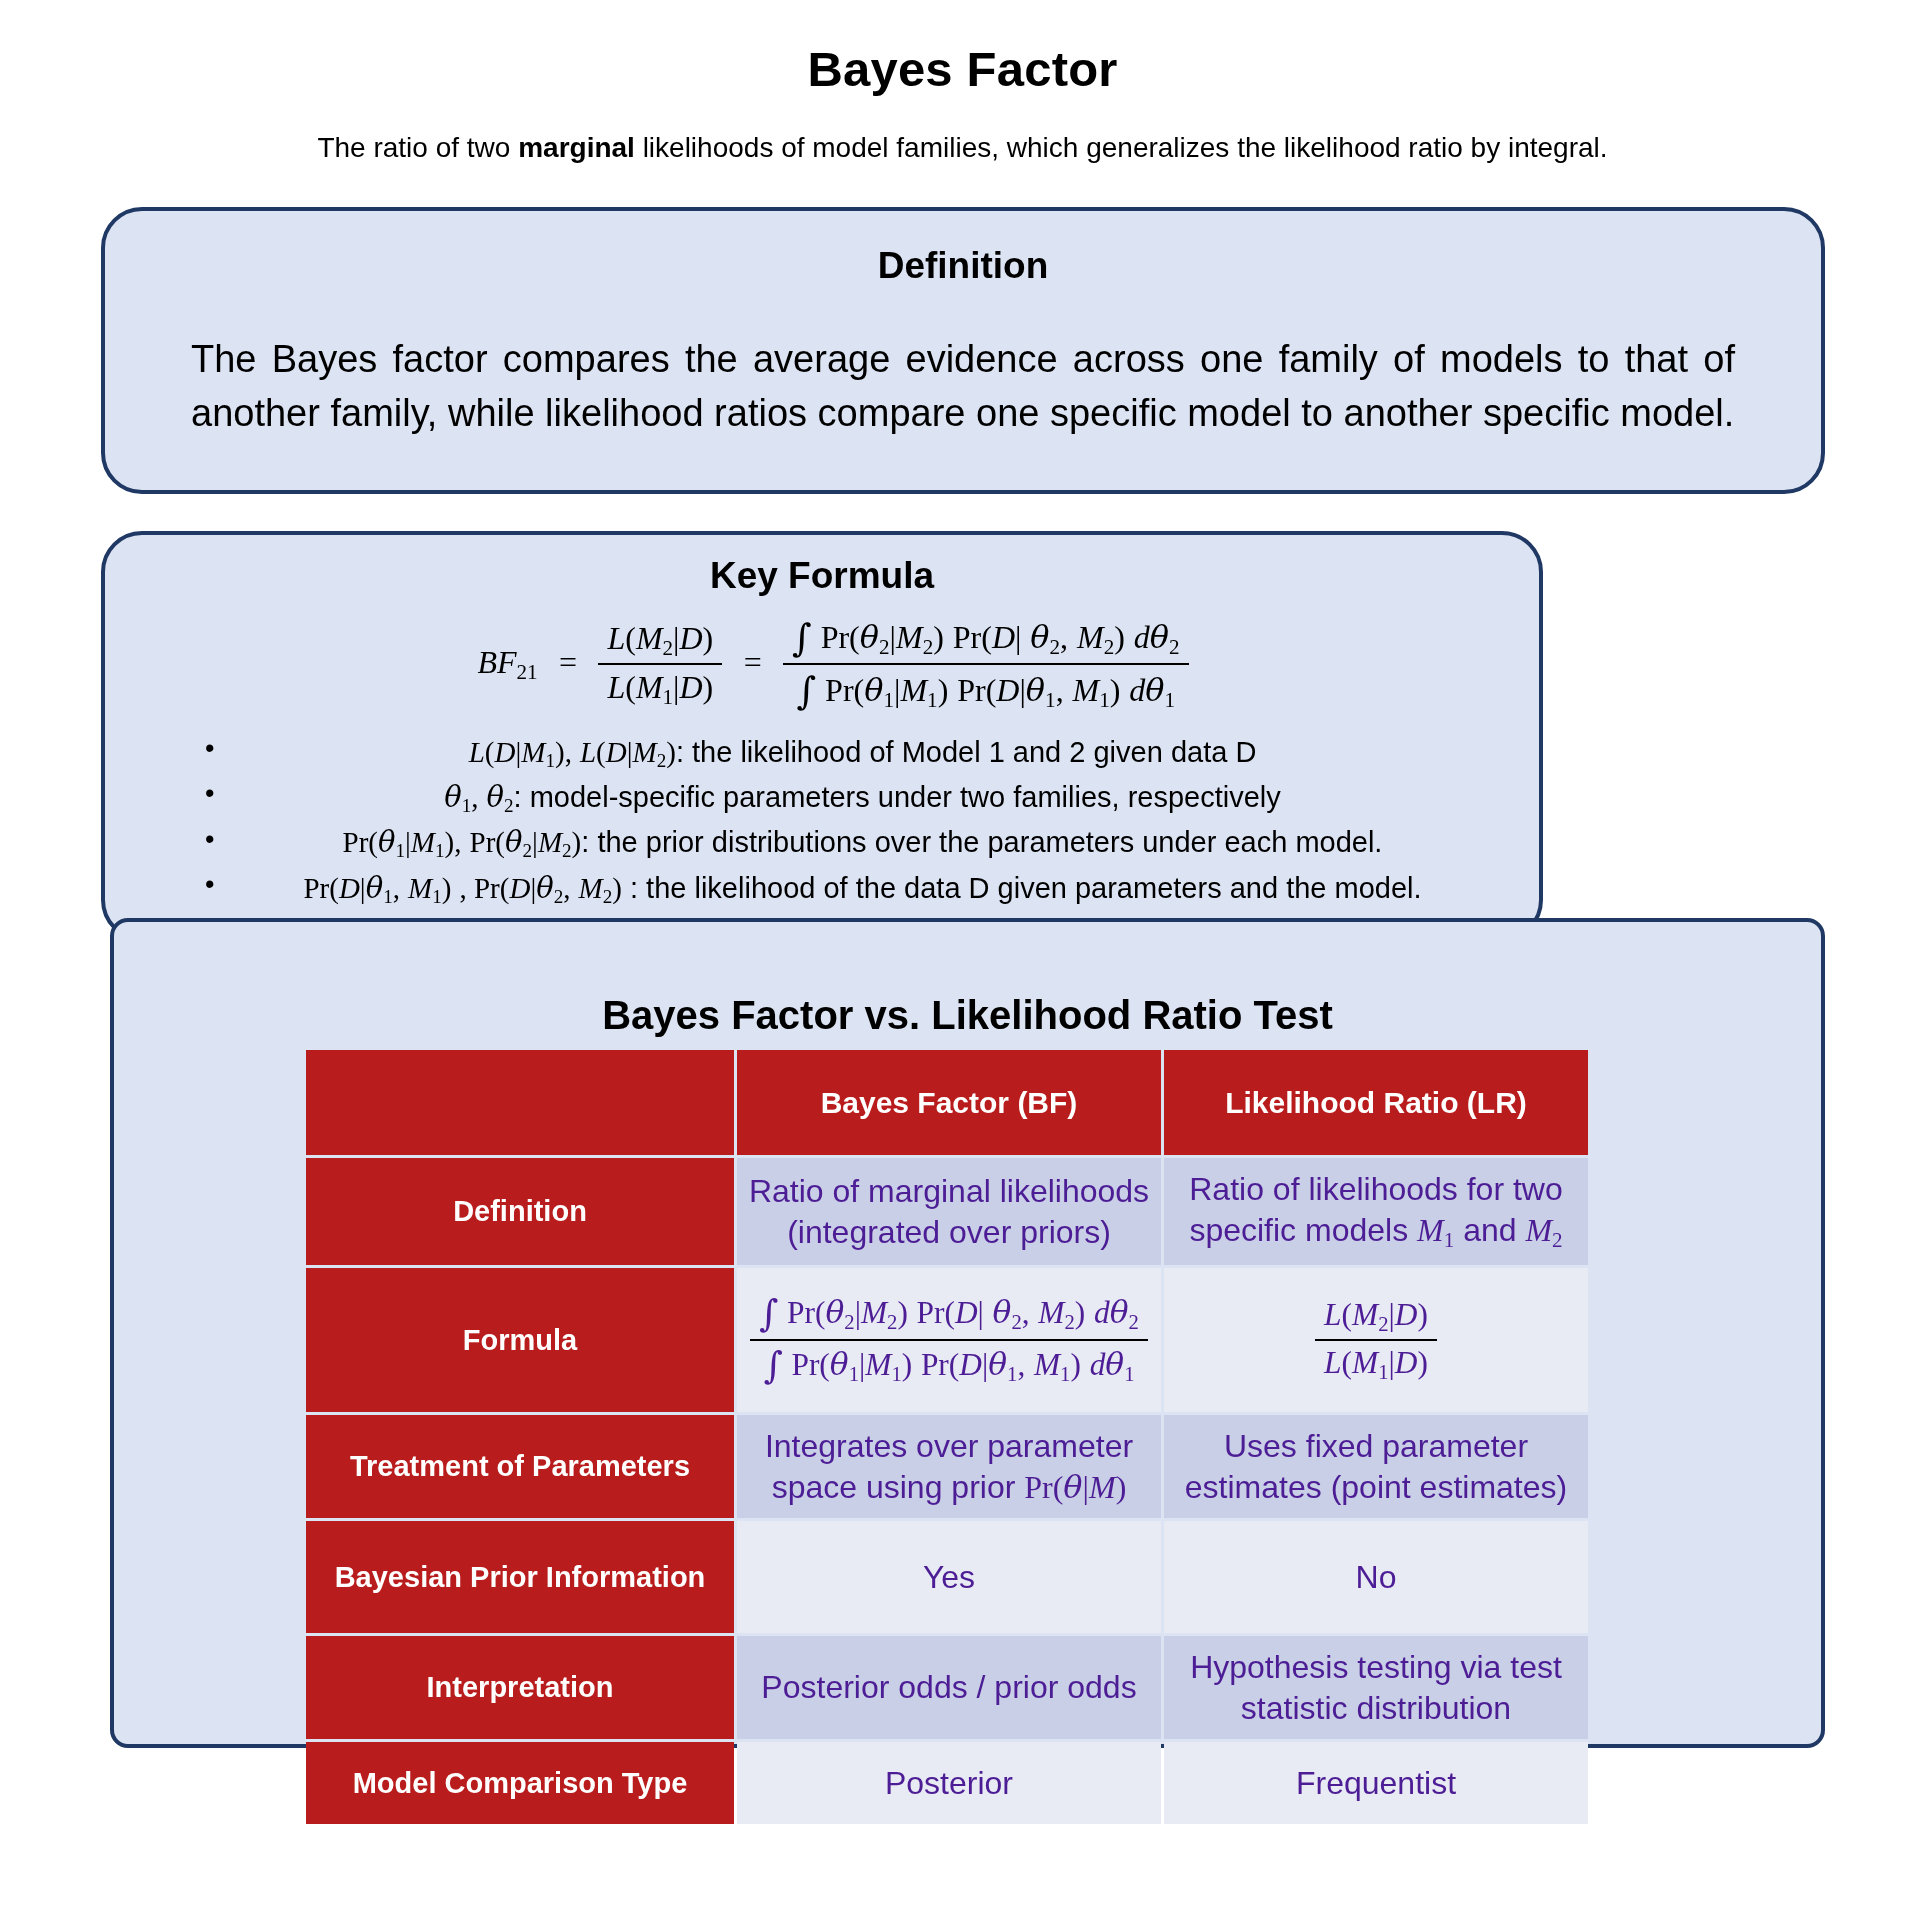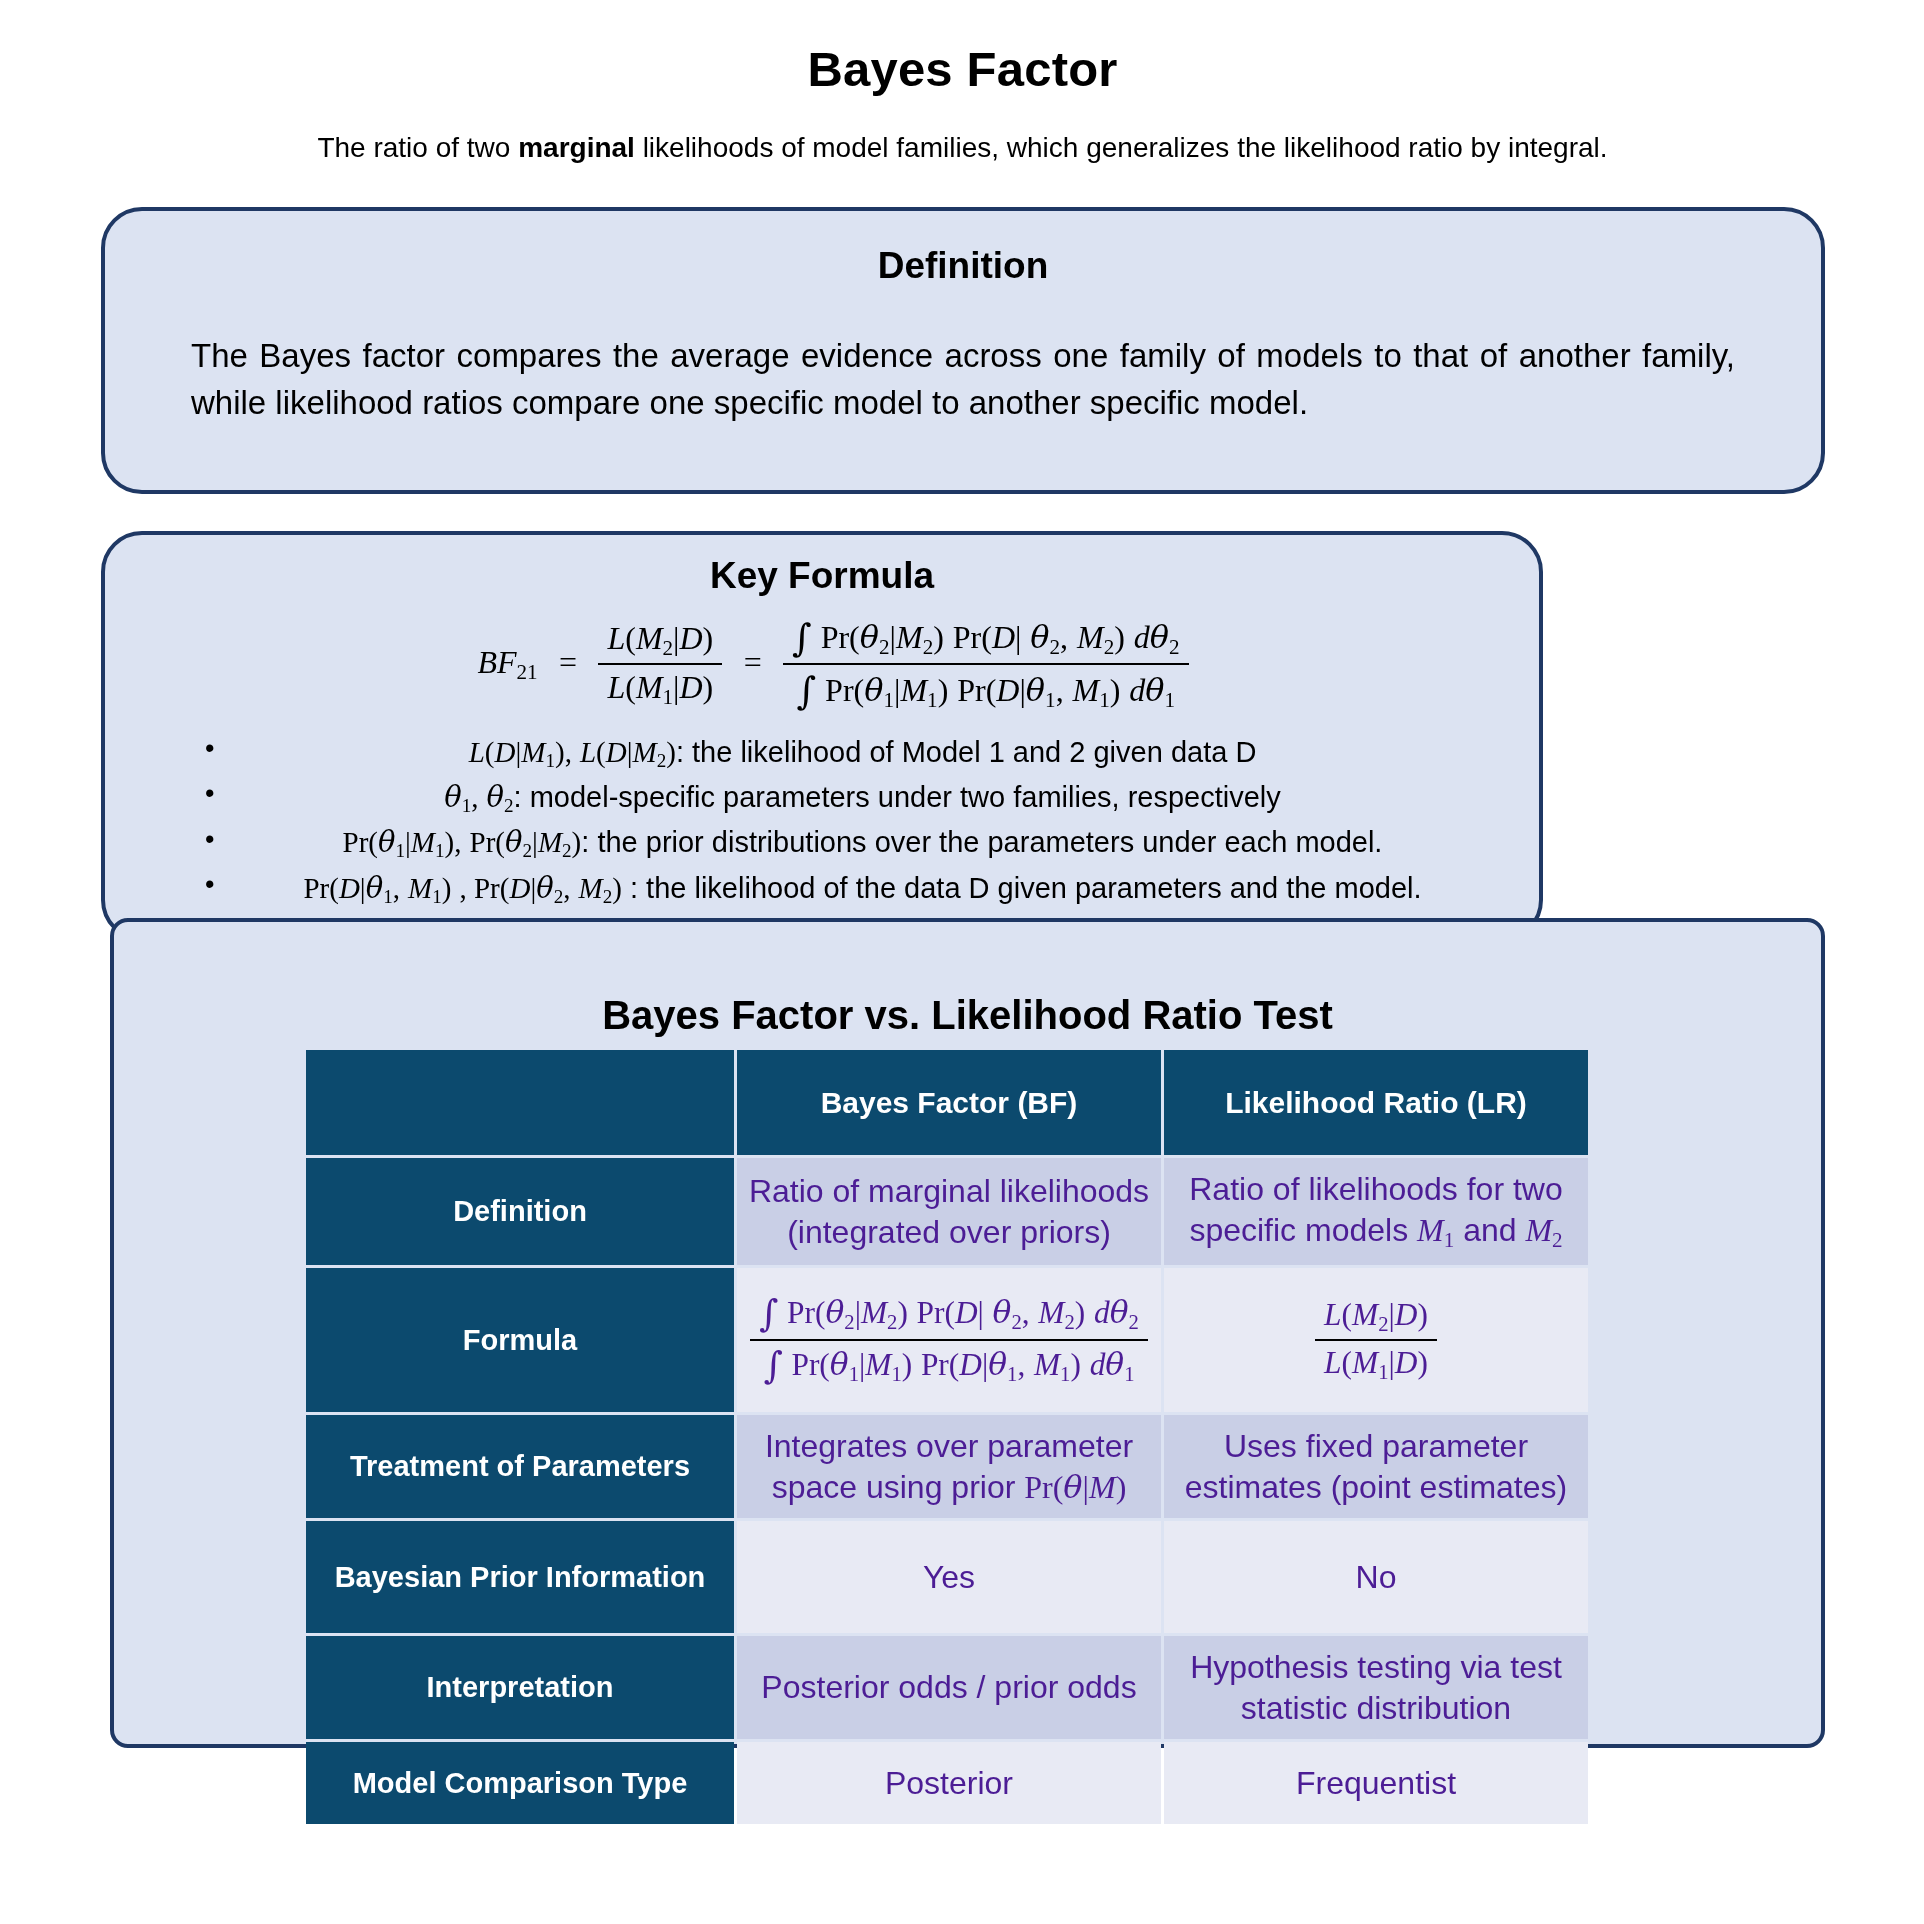--- a/index.html
+++ b/index.html
@@ -61,21 +61,21 @@
     text-align: center;
     font-size: 37px;
     font-weight: bold;
   }
   #card-definition .card-title { margin-top: 34px; }
   #card-formula   .card-title { margin-top: 19.6px; }
   #card-comparison .card-title { margin-top: 71px; font-size: 40px; }
 
   #definition-body {
     margin: 46px 86px 0 86px;
-    font-size: 33px;
+    font-size: 38px;
     line-height: 1.42;
     text-align: justify;
     text-justify: inter-word;
   }
 
   
   .math { font-family: "Liberation Serif", serif; font-style: italic; }
   .math-up { font-family: "Liberation Serif", serif; font-style: normal; }
   .greek { font-family: "DejaVu Serif", serif; font-style: italic; }
   sub {
@@ -133,21 +133,21 @@
     position: absolute;
     left: 189px;
     top: 125px;
     width: 1283px;
     border-collapse: separate;
     border-spacing: 3.6px;
     table-layout: fixed;
   }
   #comparison-table td, #comparison-table th { padding: 0; }
   .th-blank, .th-col, .row-head {
-    background: #0c4a6e;
+    background: #b91c1c;
     color: #ffffff;
     font-weight: bold;
     text-align: center;
     font-size: 29px;
     line-height: 1.25;
     vertical-align: middle;
   }
   .th-col { font-size: 30px; }
   .cell {
     text-align: center;

